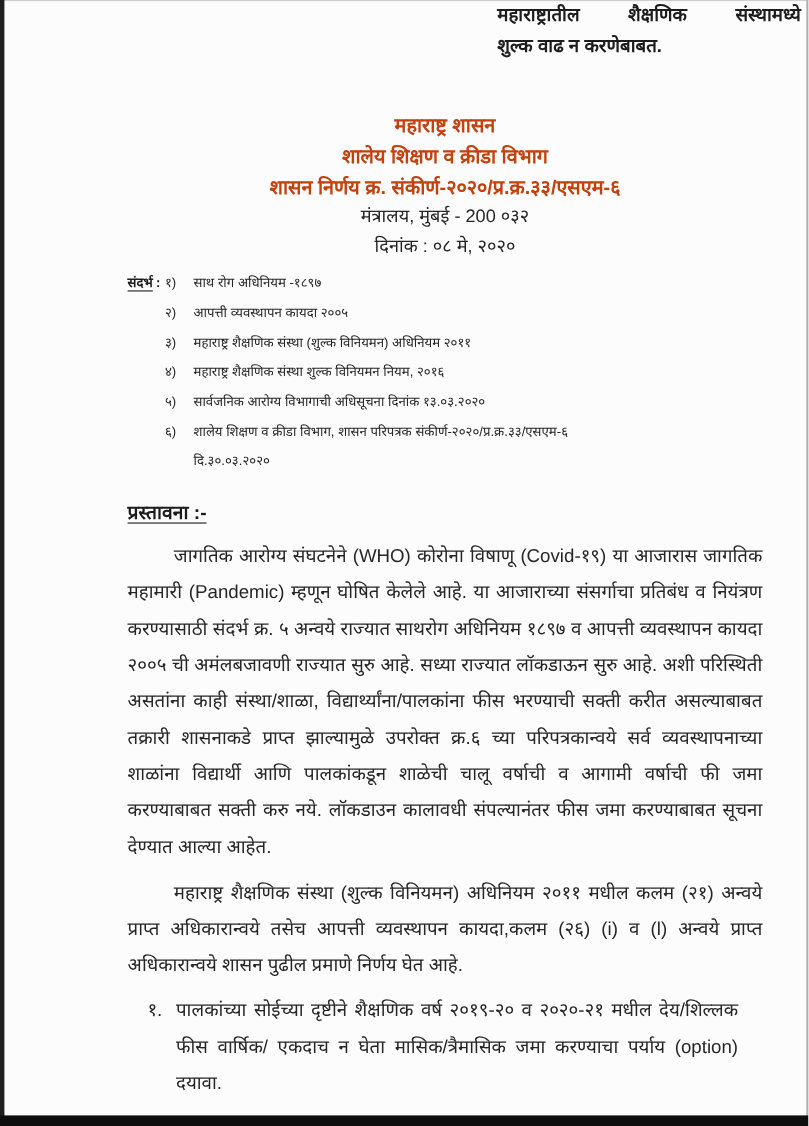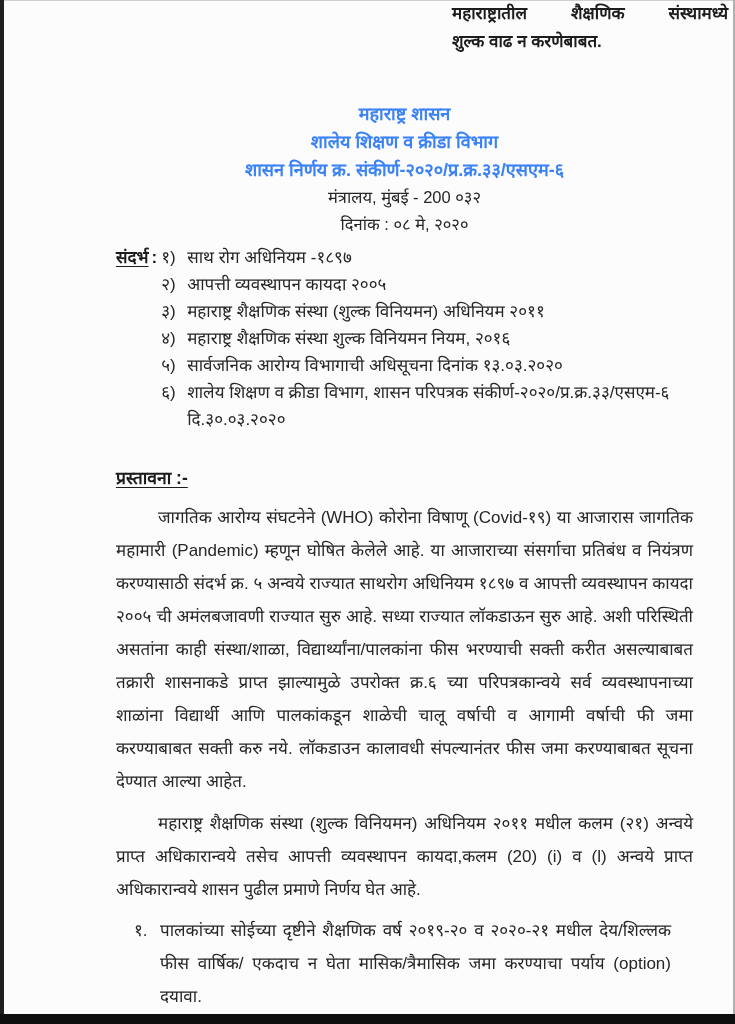--- a/index.html
+++ b/index.html
@@ -19,34 +19,34 @@
 
   .subject {
     position:absolute; left:452px; top:0; width:276px;
     font-weight:bold; font-size:17px; line-height:28px; color:#1d1d1d;
   }
   .subject-line.justify { text-align:justify; text-align-last:justify; }
 
   .content { padding:100px 42px 0 116px; }
 
   .gov-header { text-align:center; }
-  .gov-header .h-bold   { font-weight:bold; font-size:18px; line-height:28px; color:#3b82f6; }
+  .gov-header .h-bold   { font-weight:bold; font-size:18px; line-height:28px; color:#c2410c; }
   .gov-header .h-normal { font-size:16.5px; line-height:27px; }
 
-  .refs { display:flex; margin-top:6px; font-size:17px; }
+  .refs { display:flex; margin-top:6px; font-size:12px; }
   .refs-label { font-weight:bold; white-space:nowrap; color:#1d1d1d; line-height:27px; }
   .refs-label .colon { font-weight:bold; padding:0 4px 0 3px; }
   .refs-list { flex:1; }
   .ref-item { display:flex; line-height:27px; }
   .ref-num  { flex:none; width:26px; }
   .ref-text { flex:1; white-space:pre-line; }
 
   .u { text-decoration:underline; text-underline-offset:3px; }
 
-  .section-heading { font-weight:bold; font-size:17.5px; line-height:27px; margin-top:32px; color:#1c1c1c; }
+  .section-heading { font-weight:bold; font-size:17.5px; line-height:27px; margin-top:20px; color:#1c1c1c; }
 
   .para {
     margin:9px 0 0 0;
     text-align:justify;
     text-indent:42px;
     font-size:17px;
     line-height:33px;
   }
 
   .res-list { margin-top:8px; }
@@ -106,21 +106,21 @@
         <div class="ref-item">
           <span class="ref-num">६)</span>
           <span class="ref-text">शालेय शिक्षण व क्रीडा विभाग, शासन परिपत्रक संकीर्ण-२०२०/प्र.क्र.३३/एसएम-६
 दि.३०.०३.२०२०</span>
         </div>
       </div>
     </div>
 
     <div class="section-heading u">प्रस्तावना :-</div>
     <p class="para">जागतिक आरोग्य संघटनेने (WHO) कोरोना विषाणू (Covid-१९) या आजारास जागतिक महामारी (Pandemic) म्हणून घोषित केलेले आहे. या आजाराच्या संसर्गाचा प्रतिबंध व नियंत्रण करण्यासाठी संदर्भ क्र. ५ अन्वये राज्यात साथरोग अधिनियम १८९७ व आपत्ती व्यवस्थापन कायदा २००५ ची अमंलबजावणी राज्यात सुरु आहे. सध्या राज्यात लॉकडाऊन सुरु आहे. अशी परिस्थिती असतांना काही संस्था/शाळा, विद्यार्थ्यांना/पालकांना फीस भरण्याची सक्ती करीत असल्याबाबत तक्रारी शासनाकडे प्राप्त झाल्यामुळे उपरोक्त क्र.६ च्या परिपत्रकान्वये सर्व व्यवस्थापनाच्या शाळांना विद्यार्थी आणि पालकांकडून शाळेची चालू वर्षाची व आगामी वर्षाची फी जमा करण्याबाबत सक्ती करु नये. लॉकडाउन कालावधी संपल्यानंतर फीस जमा करण्याबाबत सूचना देण्यात आल्या आहेत.</p>
-    <p class="para">महाराष्ट्र शैक्षणिक संस्था (शुल्क विनियमन) अधिनियम २०११ मधील कलम (२१) अन्वये प्राप्त अधिकारान्वये तसेच आपत्ती व्यवस्थापन कायदा,कलम (20) (i) व (l) अन्वये प्राप्त अधिकारान्वये शासन पुढील प्रमाणे निर्णय घेत आहे.</p>
+    <p class="para">महाराष्ट्र शैक्षणिक संस्था (शुल्क विनियमन) अधिनियम २०११ मधील कलम (२१) अन्वये प्राप्त अधिकारान्वये तसेच आपत्ती व्यवस्थापन कायदा,कलम (२६) (i) व (l) अन्वये प्राप्त अधिकारान्वये शासन पुढील प्रमाणे निर्णय घेत आहे.</p>
 
     <div class="res-list">
       <div class="res-item">
         <span class="res-num">१.</span>
         <span class="res-text">पालकांच्या सोईच्या दृष्टीने शैक्षणिक वर्ष २०१९-२० व २०२०-२१ मधील देय/शिल्लक फीस वार्षिक/ एकदाच न घेता मासिक/त्रैमासिक जमा करण्याचा पर्याय (option)  दयावा.</span>
       </div>
 
     </div>
 
   </div>

